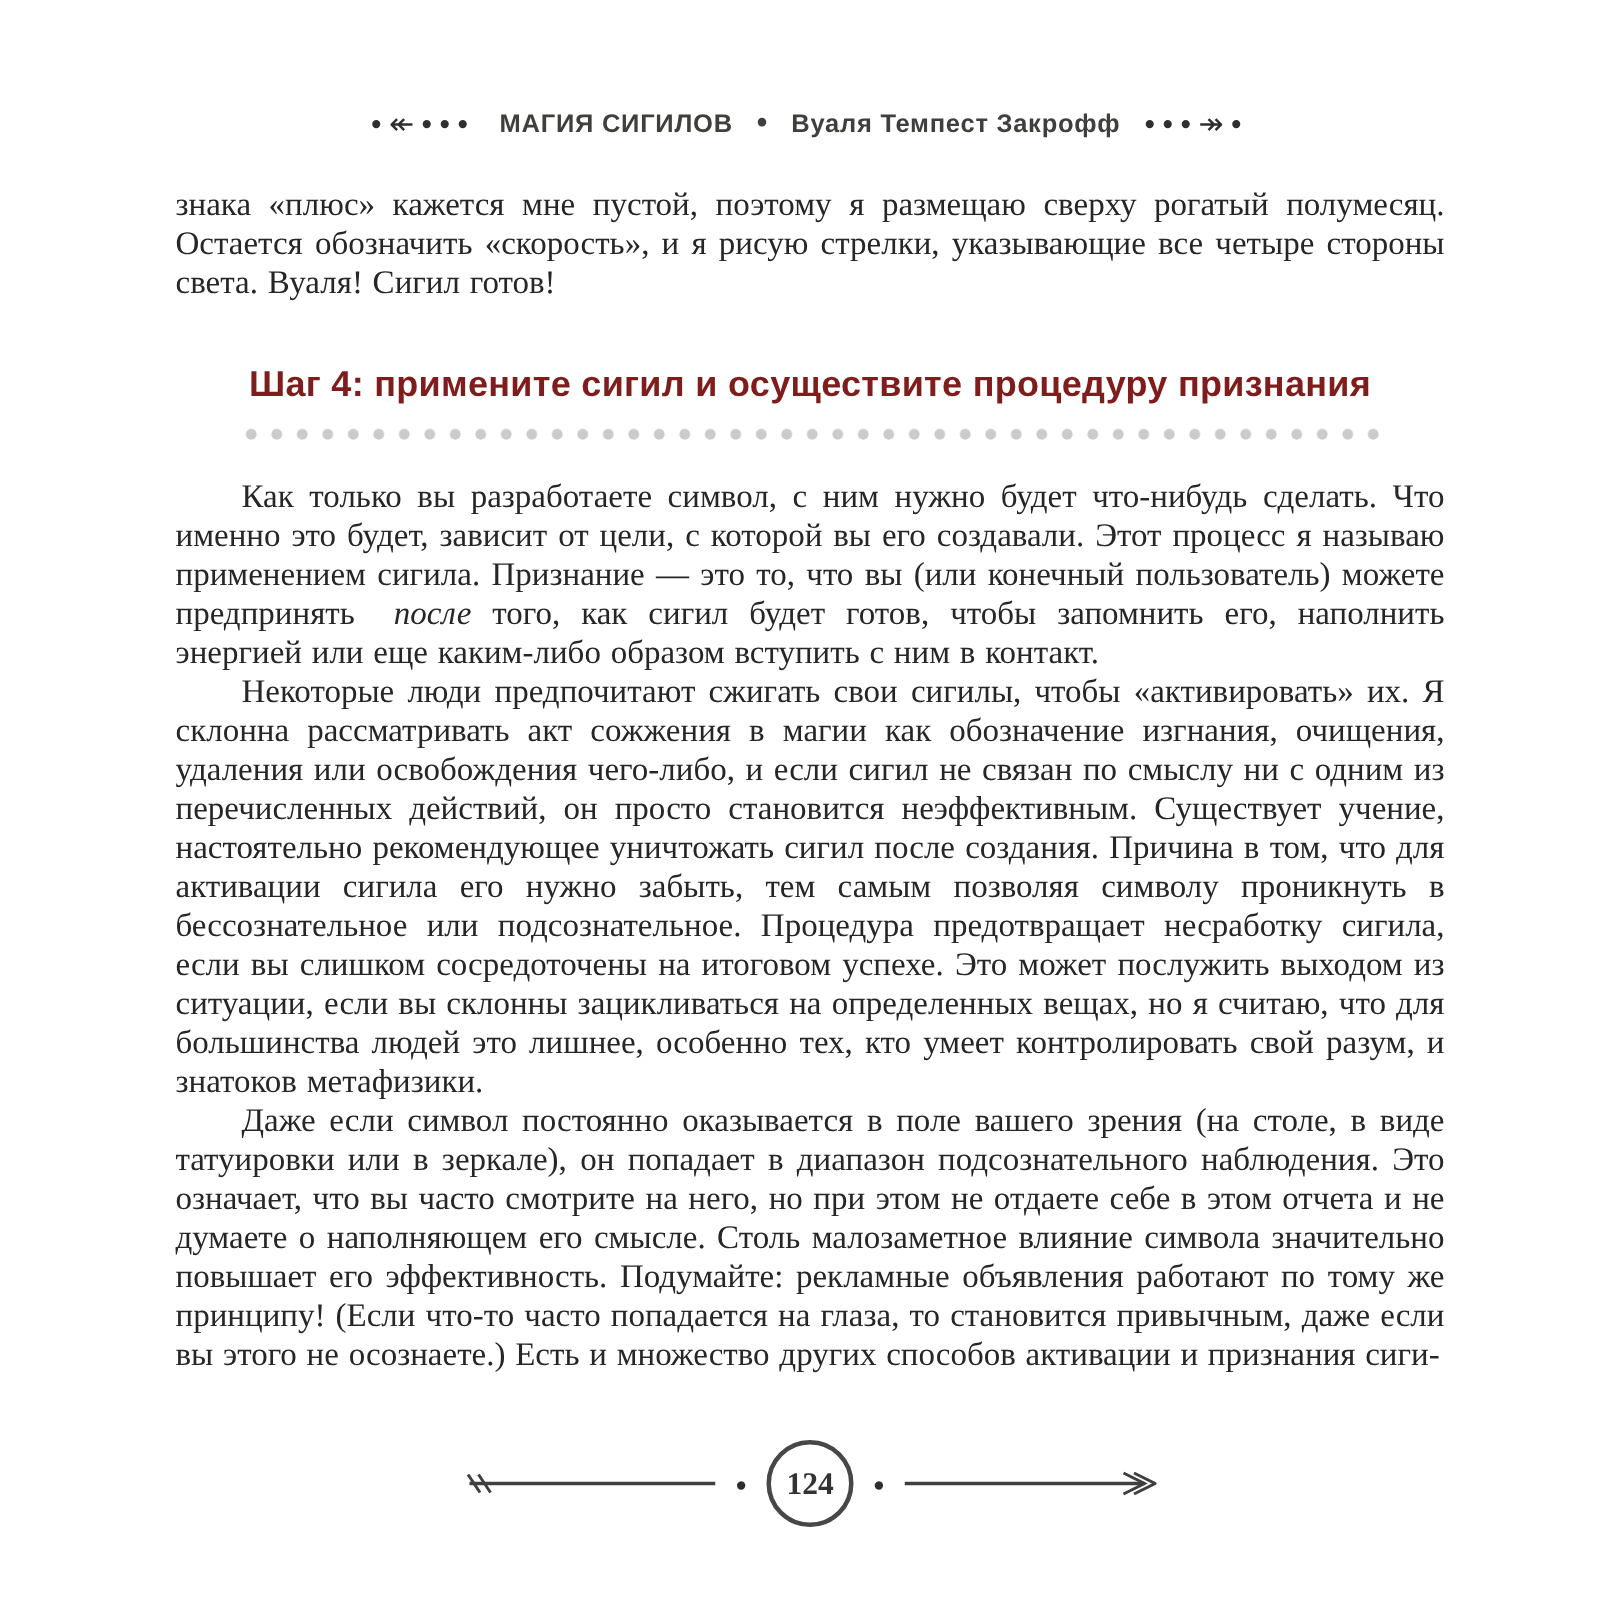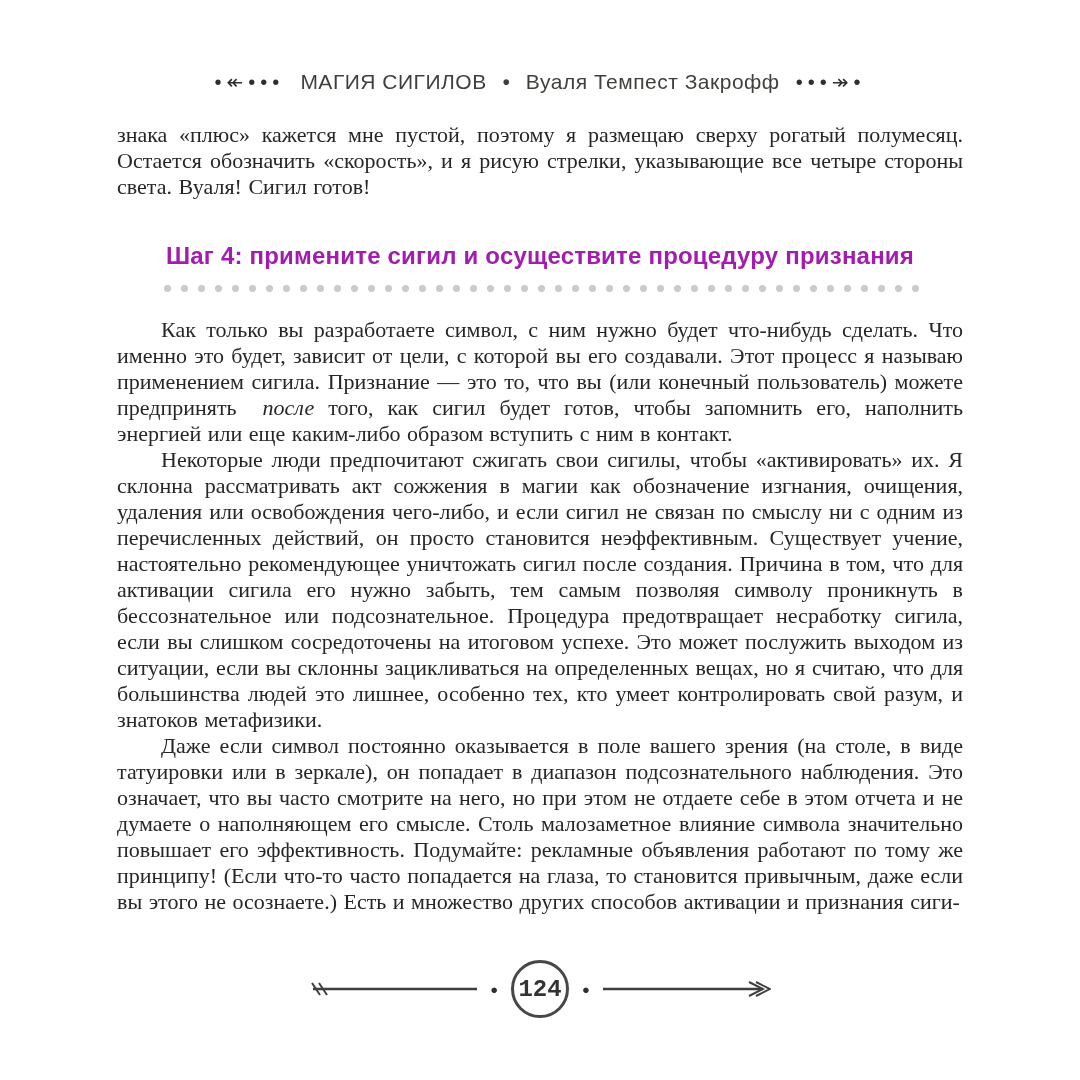--- a/index.html
+++ b/index.html
@@ -22,22 +22,22 @@
     font-family:"Liberation Sans", sans-serif;
     color:#3f3f3b;
   }
   .header .deco{
     font-size:20px;
     letter-spacing:5px;
     color:#2f2f2c;
     white-space:nowrap;
   }
   .header .htitle,.header .hauthor{
-    font-size:21px;
-    font-weight:400;
+    font-size:17px;
+    font-weight:700;
     letter-spacing:0.5px;
     white-space:nowrap;
   }
   .header .hbullet{
     font-size:20px;
     font-weight:700;
   }
   
   .content{
     width:846px;
@@ -52,21 +52,21 @@
     word-spacing:1px;
   }
   .para.no-indent{text-indent:0;}
   .para em{font-style:italic;margin-left:12px;}
   .section-heading{
     margin:42px 0 0 0;
     text-align:center;
     font-family:"Liberation Sans", sans-serif;
     font-size:24px;
     font-weight:700;
-    color:#a21caf;
+    color:#7f1d1d;
     letter-spacing:0.2px;
   }
   .dotted-rule{
     width:762px;
     height:9px;
     margin:14px auto 0 auto;
     background-image:radial-gradient(circle, #cbcbcb 3.4px, rgba(0,0,0,0) 3.8px);
     background-size:17px 9px;
     background-repeat:repeat-x;
     background-position:0 50%;
@@ -87,22 +87,22 @@
     color:#2e2e2e;
     line-height:1;
   }
   .page-circle{
     width:52px;height:52px;
     border:3px solid #474747;
     border-radius:50%;
     display:flex;
     align-items:center;
     justify-content:center;
-    font-family:Liberation Mono, monospace;
-    font-size:24px;
+    font-family:Liberation Serif, serif;
+    font-size:21px;
     font-weight:700;
     color:#333333;
     background:#ffffff;
   }
   .frule{display:block;}
 </style>
 </head>
 <body>
 
 <div class="page">

